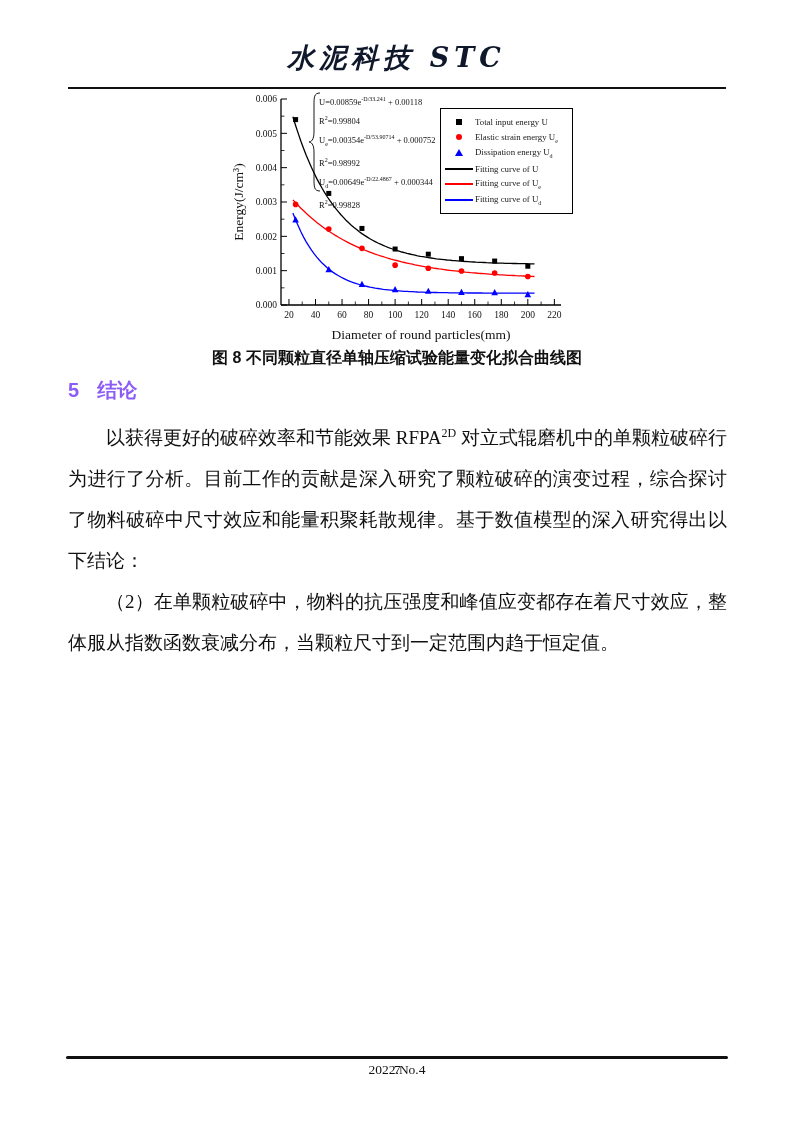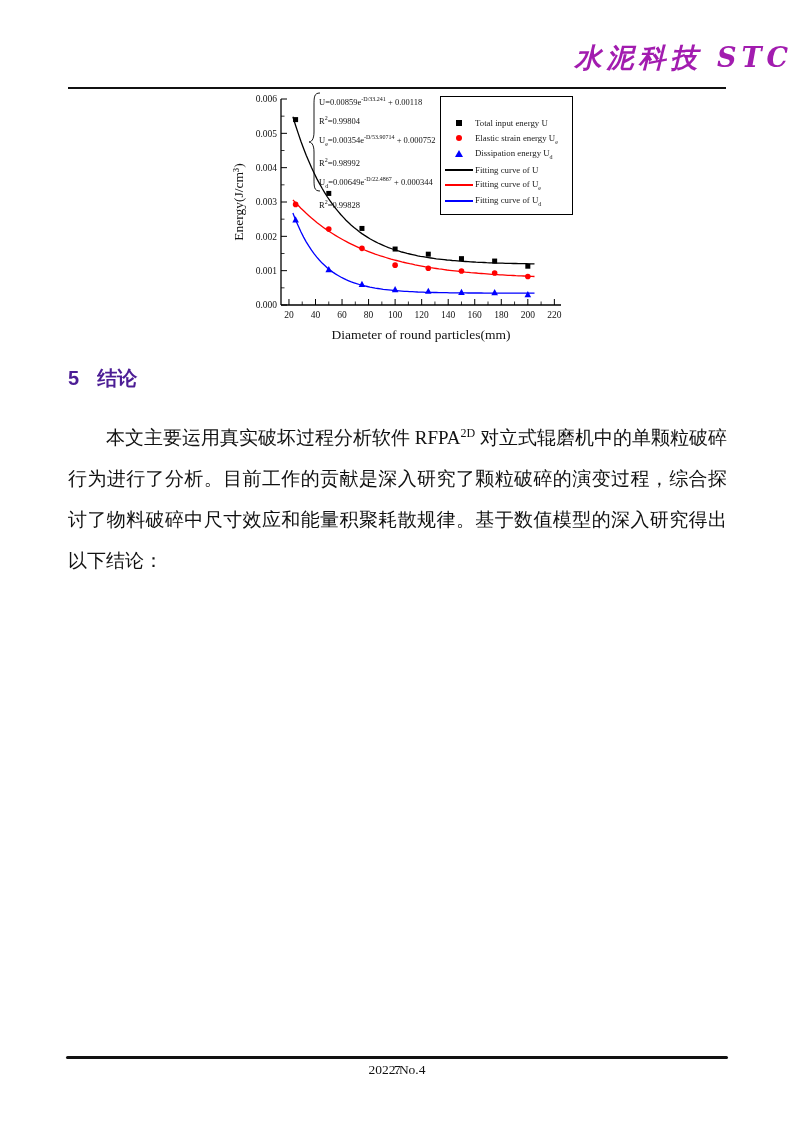--- a/index.html
+++ b/index.html
@@ -4,56 +4,56 @@
 <style>
   html,body{margin:0;padding:0;background:#e8e8e8;}
   .page{
     position:relative;width:793px;height:1122px;background:#ffffff;
     margin:0 auto;overflow:hidden;
     border-right:1px solid #c9c9c9;border-bottom:1px solid #c9c9c9;
     font-family:"Liberation Serif","DejaVu Serif",serif;color:#1a1a1a;
   }
   
   .journal-title{
-    position:absolute;top:40px;left:0;width:100%;text-align:right;
+    position:absolute;top:40px;left:0;width:100%;text-align:center;
     font-family:"DejaVu Serif",serif;font-style:italic;font-weight:bold;
-    font-size:27px;letter-spacing:5px;color:#a21caf;
+    font-size:27px;letter-spacing:5px;color:#0f172a;
   }
   .header-rule{position:absolute;top:87px;left:68px;width:658px;height:2px;background:#111;}
   
   .figure-wrap{position:absolute;top:90px;left:230px;width:345px;height:262px;}
   .chart-svg{position:absolute;left:0;top:0;width:345px;height:262px;}
   .equations{
     position:absolute;left:89px;top:1px;
     font-family:"Liberation Serif",serif;font-size:8.5px;line-height:16.3px;color:#111;
     white-space:nowrap;
   }
   .equations sup{font-size:6px;}
   .equations sub{font-size:6px;}
   .chart-legend{
-    position:absolute;left:210px;top:6px;width:127px;background:#fff;
-    border:1px solid #000;padding:18px 2px 5px 2px;
+    position:absolute;left:210px;top:18px;width:127px;background:#fff;
+    border:1px solid #000;padding:5px 2px 5px 2px;
   }
   .lg-row{display:flex;align-items:center;height:15.6px;}
   .lg-mk{width:32px;display:flex;justify-content:center;align-items:center;flex:none;}
   .lg-square{width:6px;height:6px;display:block;}
   .lg-circle{width:6px;height:6px;border-radius:50%;display:block;}
   .lg-triangle{width:0;height:0;border-left:4px solid transparent;border-right:4px solid transparent;border-bottom:7px solid #00f;display:block;}
   .lg-line{width:28px;height:2px;display:block;}
   .lg-label{font-size:8.8px;white-space:nowrap;}
   .lg-label sub{font-size:6px;}
   
   .fig-caption{
     position:absolute;top:348px;left:68px;width:658px;text-align:center;
     font-family:"Liberation Sans","DejaVu Sans",sans-serif;font-weight:bold;font-size:16px;color:#111;
   }
   
   .section-heading{
-    position:absolute;top:365px;left:68px;
-    font-family:"Liberation Sans","DejaVu Sans",sans-serif;font-weight:bold;font-size:20px;color:#4c1d95;
+    position:absolute;top:377px;left:68px;
+    font-family:"Liberation Sans","DejaVu Sans",sans-serif;font-weight:bold;font-size:20px;color:#8b5cf6;
   }
   .section-heading .hnum{margin-right:18px;}
   
   .body-text{
     position:absolute;top:413px;left:68px;width:659px;
     font-size:19px;line-height:41px;text-align:justify;color:#111;
   }
   .body-text p{margin:0;text-indent:2em;}
   .body-text sup{font-size:12px;}
   
@@ -197,26 +197,28 @@
         </div>
         <div class="lg-row">
           <span class="lg-mk">
             <span class="lg-line" style="background: rgb(0, 0, 255);"></span>
           </span>
           <span class="lg-label">Fitting curve of U<sub>d</sub></span>
         </div>
       </div>
   </div>
 
+  <div class="fig-caption">图 8 不同颗粒直径单轴压缩试验能量变化拟合曲线图</div>
 
   <div class="section-heading">
     <span class="hnum">5</span><span>结论</span>
   </div>
 
   <div class="body-text">
-    <p><span>本文主要运用真实破坏过程分析软件 RFPA</span><sup>2D</sup><span> 对立式辊磨机中的单颗粒破碎行为进行了分析。目前工作的贡献是深入研究了颗粒破碎的演变过程，综合探讨了物料破碎中尺寸效应和能量积聚耗散规律。基于数值模型的深入研究得出以下结论：</span></p>
+    <p><span>以获得更好的破碎效率和节能效果 RFPA</span><sup>2D</sup><span> 对立式辊磨机中的单颗粒破碎行为进行了分析。目前工作的贡献是深入研究了颗粒破碎的演变过程，综合探讨了物料破碎中尺寸效应和能量积聚耗散规律。基于数值模型的深入研究得出以下结论：</span></p>
+    <p>（2）在单颗粒破碎中，物料的抗压强度和峰值应变都存在着尺寸效应，整体服从指数函数衰减分布，当颗粒尺寸到一定范围内趋于恒定值。</p>
   </div>
 
   <div class="footer-rule"></div>
   <div class="footer-page">7</div>
   <div class="footer-issue">2022.No.4</div>
 
 </div>
 
 </body></html>

